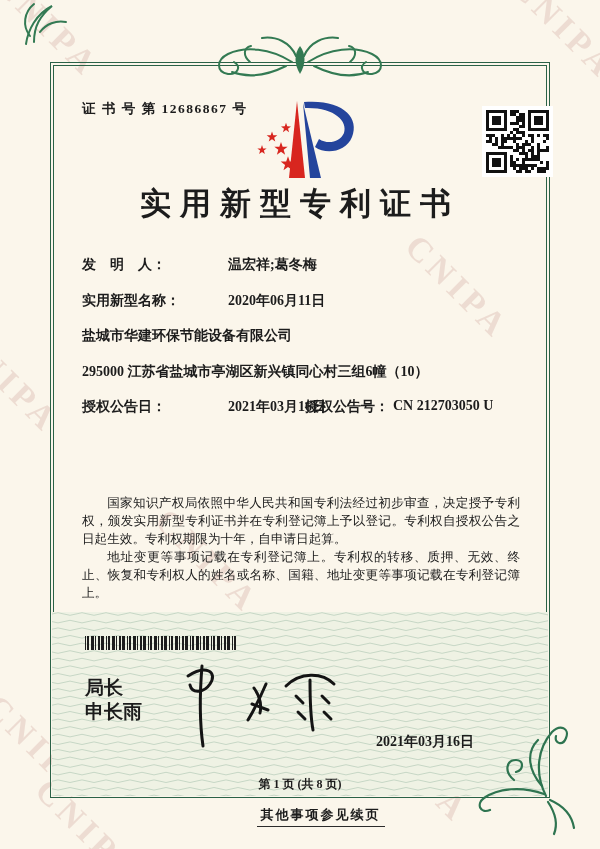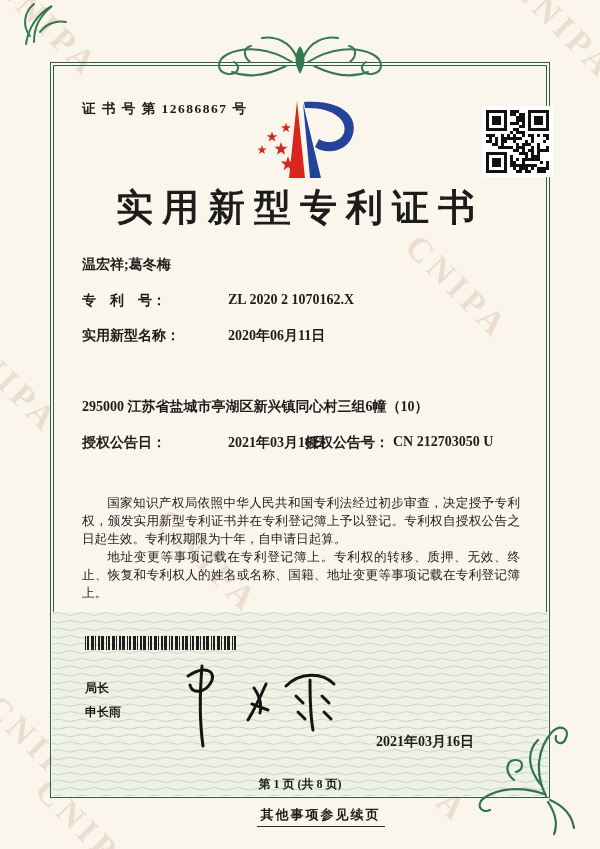--- a/index.html
+++ b/index.html
@@ -23,41 +23,41 @@
     position:absolute; inset:2px; border:1px solid #2a6247;
   }
   .cert-no {
     position:absolute; left:82px; top:100px; font-size:13.5px;
     letter-spacing:1.5px; font-weight:600;
   }
   .logo { position:absolute; left:248px; top:96px; }
   .qr { position:absolute; left:482px; top:106px; background:#fff; padding:4px; }
   .title {
     position:absolute; left:0; top:183px; width:100%;
-    text-align:center; font-size:37px; font-weight:700; letter-spacing:9px;
+    text-align:center; font-size:31px; font-weight:700; letter-spacing:9px;
   }
   .fields { position:absolute; left:82px; top:256px; width:440px; font-size:14px; }
   .field-row { display:flex; margin-bottom:15.5px; height:20px; }
   .flabel { width:146px; flex:0 0 146px; font-weight:600; }
   .fvalue { font-weight:600; white-space:nowrap; }
   .grant-row { display:flex; height:20px; }
   .grant-pair1 { width:223px; flex:0 0 223px; display:flex; }
   .grant-pair2 { display:flex; }
   .grant-pair2 .flabel2 { font-weight:600; margin-right:4px; }
   .paras { position:absolute; left:82px; top:494px; width:438px;
     font-size:12.6px; line-height:18px; text-align:justify; }
   .paras p { text-indent:2em; }
   .guilloche {
     position:absolute; left:52px; top:612px; width:496px; height:184px;
     background:#eff2e4; overflow:hidden;
   }
   .barcode { position:absolute; left:85px; top:636px; height:14px; display:flex; align-items:stretch; }
   .barcode .bar { background:#1d1d1d; }
   .barcode .gap { background:transparent; }
-  .sig-block { position:absolute; left:85px; top:676px; font-size:12px; font-weight:700; line-height:24px; }
+  .sig-block { position:absolute; left:85px; top:676px; font-size:19px; font-weight:700; line-height:24px; }
   .sig-svg { position:absolute; left:162px; top:652px; }
   .grant-date { position:absolute; left:345px; top:733px; width:160px;
     text-align:center; font-size:14px; font-weight:600; }
   .page-info { position:absolute; left:50px; top:776px; width:500px;
     text-align:center; font-size:12px; font-weight:600; }
   .footer-note-wrap { position:absolute; left:0; top:805px; width:100%; text-align:center; }
   .footer-note {
     display:inline-block; font-size:13px; font-weight:600; letter-spacing:2px;
     border-bottom:1px solid #2b2b2b; padding:0 4px 2px;margin-left:41px;
   }
@@ -311,31 +311,29 @@
       <rect x="3" y="45" width="15" height="15" fill="#fff"></rect>
       <rect x="6" y="48" width="9" height="9" fill="#111"></rect>
     </svg>
 </div>
 
 <div class="title">实用新型专利证书</div>
 
 <div class="fields">
   <div id="field-container">
       <div class="field-row">
+        <span class="flabel">发　明　人：</span>
         <span class="fvalue">温宏祥;葛冬梅</span>
-      </div>
-      <div class="field-row">
-        <span class="flabel">专　利　号：</span>
-        <span class="fvalue">ZL 2020 2 1070162.X</span>
       </div>
       <div class="field-row">
         <span class="flabel">实用新型名称：</span>
         <span class="fvalue">2020年06月11日</span>
       </div>
       <div class="field-row">
+        <span class="fvalue">盐城市华建环保节能设备有限公司</span>
       </div>
       <div class="field-row">
         <span class="fvalue">295000 江苏省盐城市亭湖区新兴镇同心村三组6幢（10）</span>
       </div>
     </div>
   <div class="grant-row">
     <div class="grant-pair1">
       <span class="flabel">授权公告日：</span>
       <span class="fvalue">2021年03月16日</span>
     </div>

